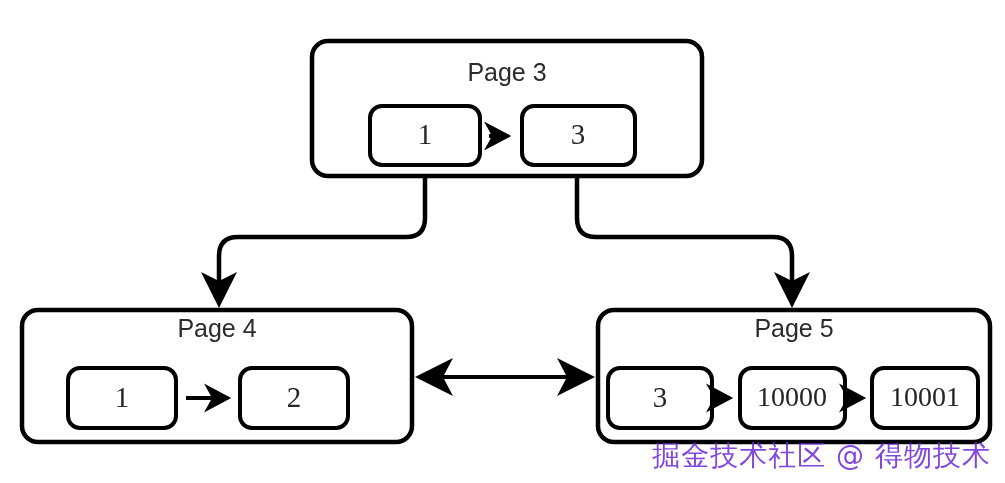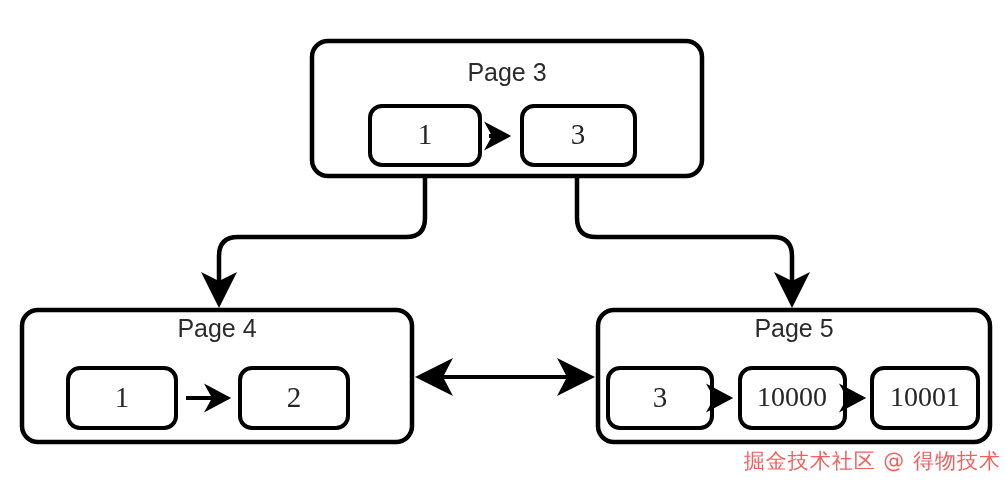--- a/index.html
+++ b/index.html
@@ -58,25 +58,25 @@
   .flow-line {
     fill: none;
     stroke: #000000;
     stroke-width: 4;
   }
   .arrow-head {
     fill: #000000;
   }
   .watermark {
     position: absolute;
-    right: 4px;
+    right: 14px;
     bottom: 8px;
     font-family: "DejaVu Sans", sans-serif;
-    font-size: 21px;
-    color: #ef4444;
+    font-size: 28px;
+    color: #6d28d9;
     opacity: 0.85;
     white-space: nowrap;
     letter-spacing: 1px;
   }
 </style>
 </head>
 <body>
 
 <div id="canvas">
 

